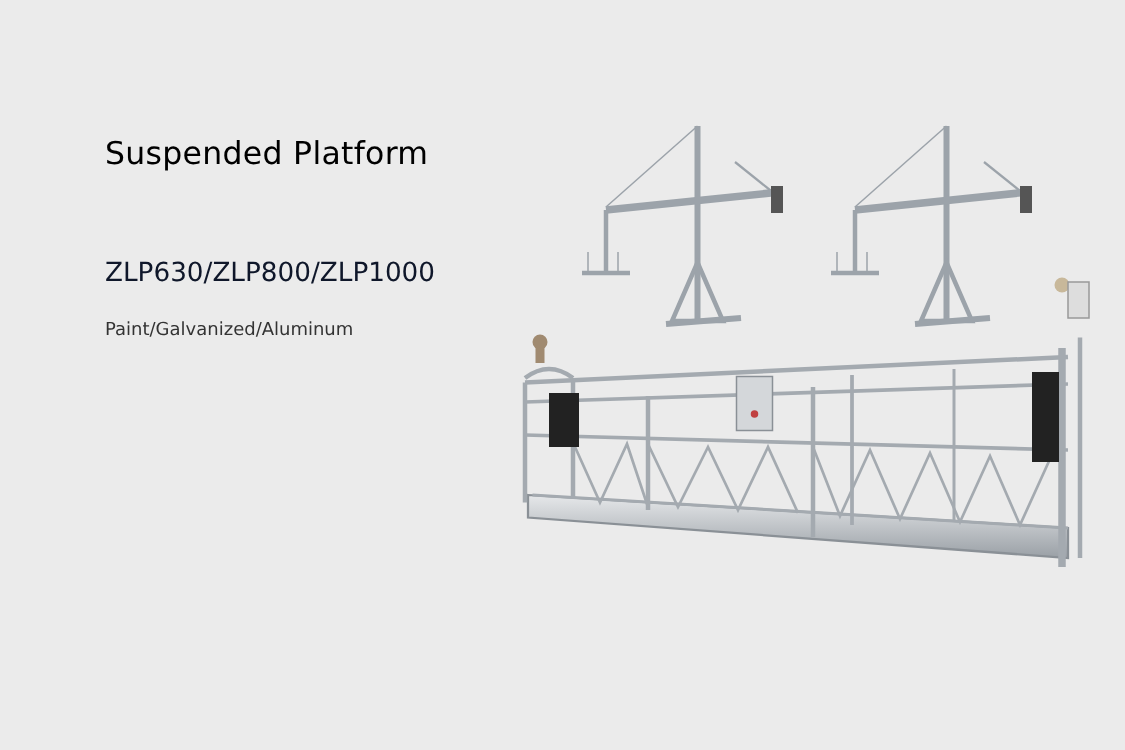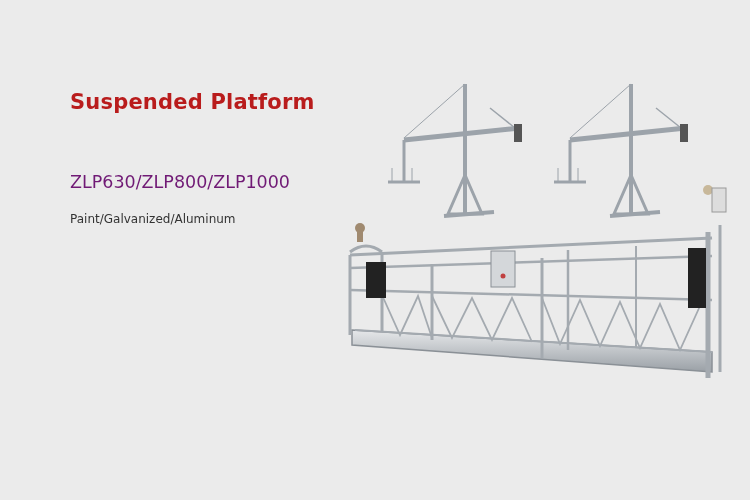--- a/index.html
+++ b/index.html
@@ -1,18 +1,18 @@
 <!DOCTYPE html>
 <html><head>
 <meta charset="utf-8">
 <style>
   html, body { margin:0; padding:0; }
   body { width:750px; height:500px; background:#ebebeb; position:relative; overflow:hidden; font-family:"DejaVu Sans","Liberation Sans",sans-serif; color:#444; }
-  .title { position:absolute; left:70px; top:90px; font-size:21px; font-weight:bold; color:#b91c1c; letter-spacing:0.2px; }
-  .spec1 { position:absolute; left:70px; top:172px; font-size:17.5px; color:#701a75; }
+  .title { position:absolute; left:70px; top:90px; font-size:21px; font-weight:normal; color:#000000; letter-spacing:0.2px; }
+  .spec1 { position:absolute; left:70px; top:172px; font-size:17.5px; color:#0f172a; }
   .spec2 { position:absolute; left:70px; top:212px; font-size:12px; color:#333; }
   .illus { position:absolute; left:0; top:0; width:750px; height:500px; }
 </style>
 </head>
 <body>
 
 <div class="title">Suspended Platform</div>
 <div class="spec1">ZLP630/ZLP800/ZLP1000</div>
 <div class="spec2">Paint/Galvanized/Aluminum</div>
 

